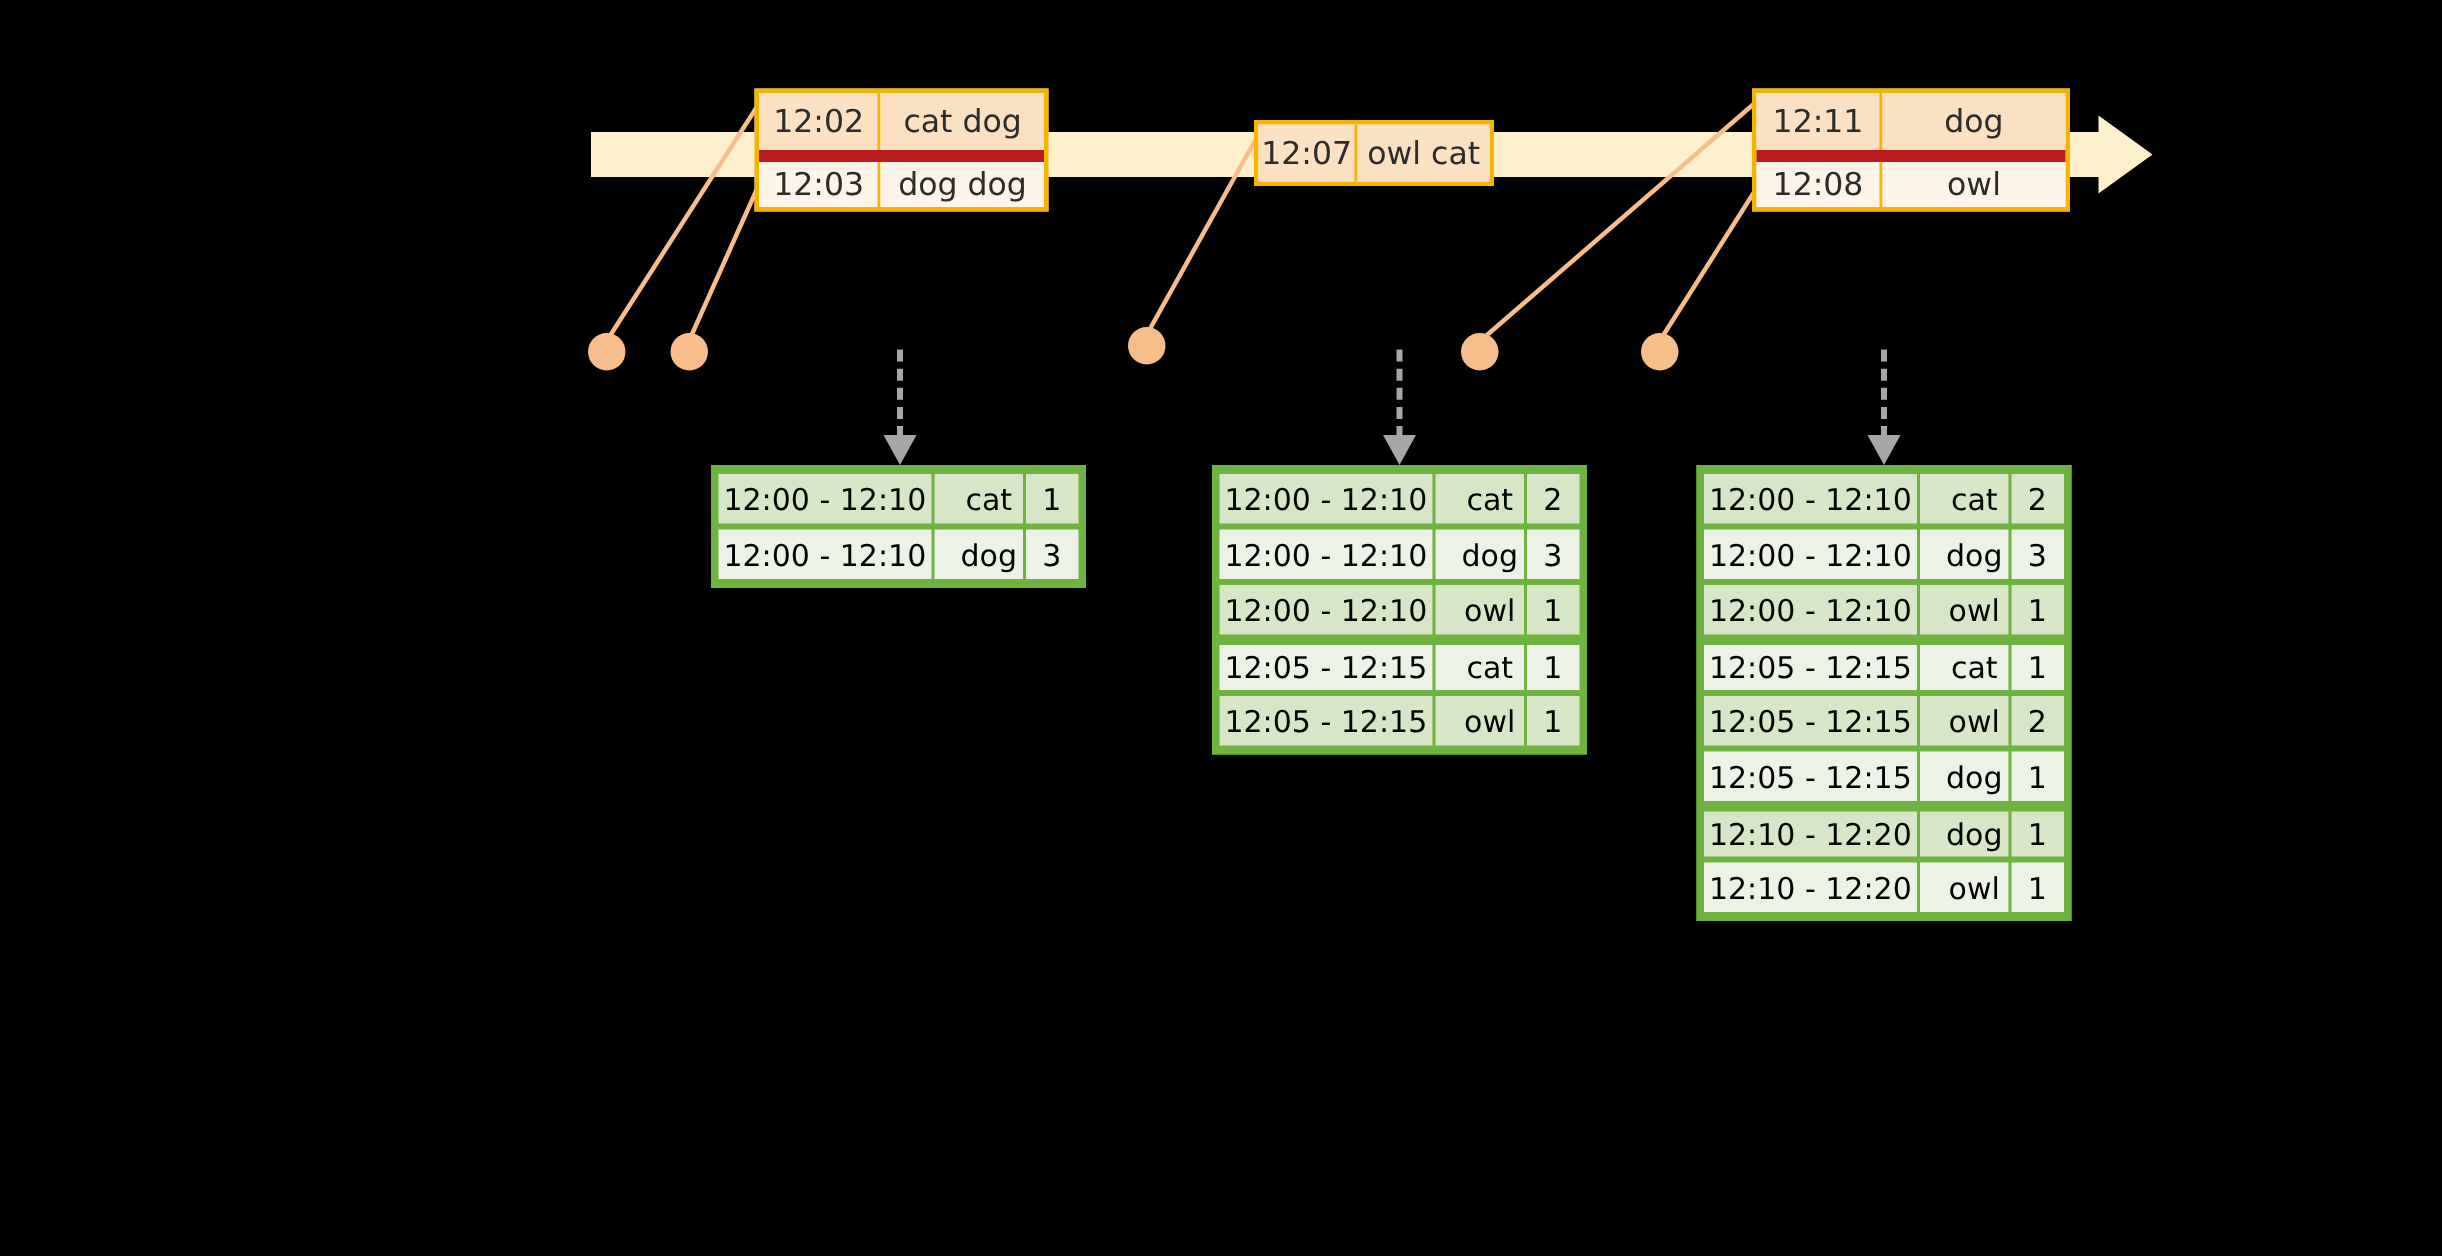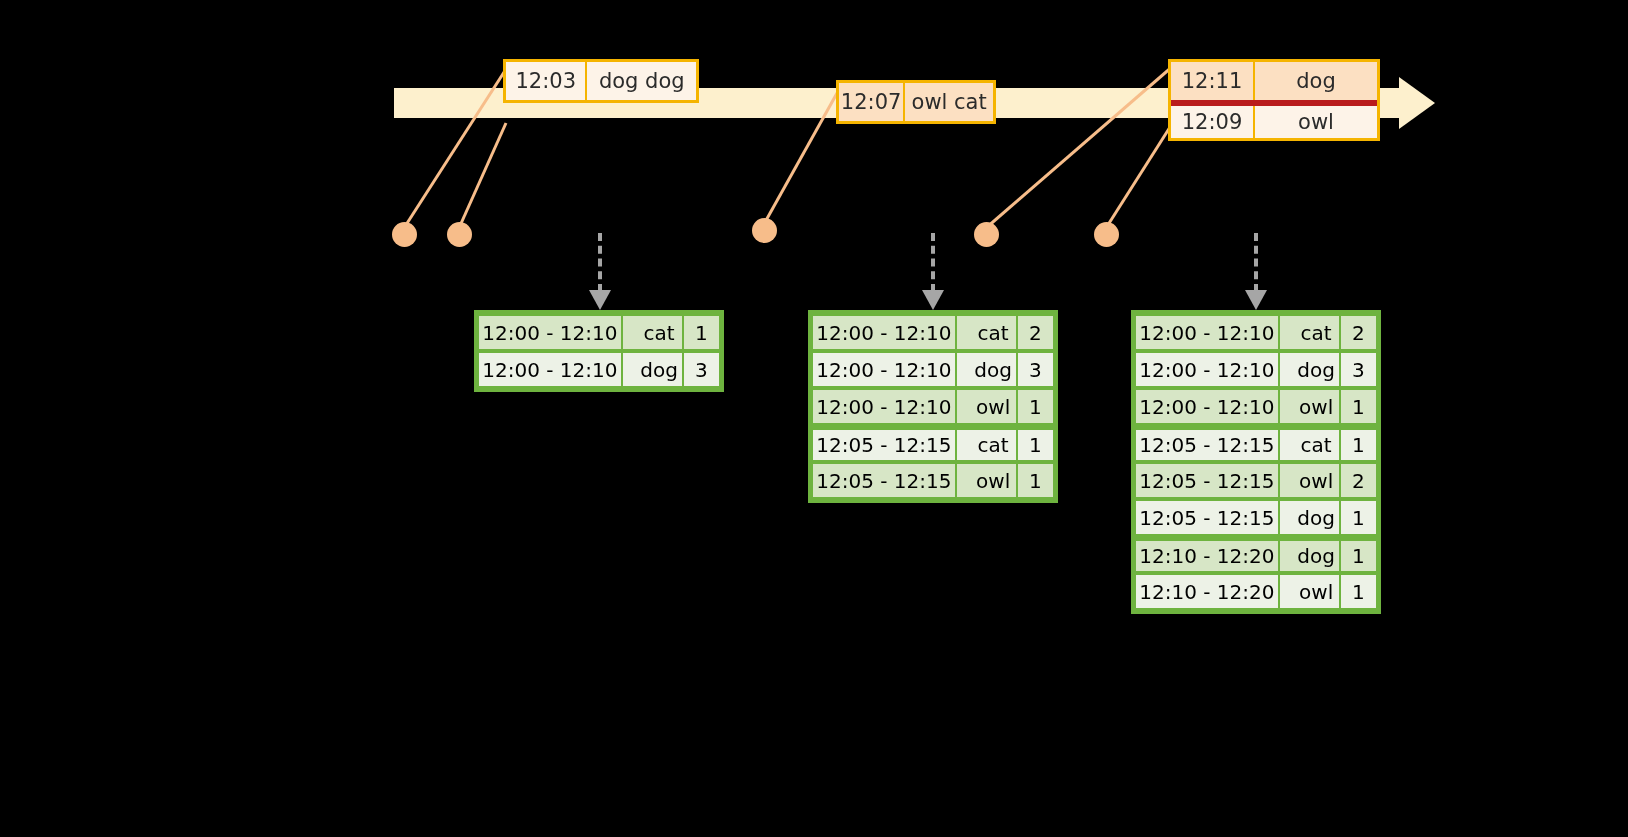--- a/index.html
+++ b/index.html
@@ -53,21 +53,21 @@
     position: absolute;
     border: 3px solid #f5b400;
     box-sizing: border-box;
     background: #fdf0cd;
   }
   .msgrow {
     display: flex;
     height: 38px;
     box-sizing: border-box;
   }
-  .msgrow + .msgrow { border-top: 6px solid #b91c1c; }
+  .msgrow + .msgrow { border-top: 8px solid #b91c1c; }
   .msgrow.shade .cell { background: #fce0c2; }
   .msgrow.light .cell { background: #fdf3e8; }
   .msgbox .cell {
     display: flex;
     align-items: center;
     justify-content: center;
     box-sizing: border-box;
     font-size: 21px;
     color: #2b2b2b;
     line-height: 1;
@@ -159,40 +159,44 @@
 
   <svg id="wires" viewBox="0 0 1628 837" xmlns="http://www.w3.org/2000/svg">
       <line x1="404" y1="228" x2="508" y2="66" stroke="#f7bd8a" stroke-width="3"></line>
       <line x1="459" y1="228" x2="506" y2="123" stroke="#f7bd8a" stroke-width="3"></line>
       <line x1="764" y1="224" x2="841" y2="86" stroke="#f7bd8a" stroke-width="3"></line>
       <line x1="986" y1="228" x2="1173" y2="66" stroke="#f7bd8a" stroke-width="3"></line>
       <line x1="1106" y1="228" x2="1172" y2="124" stroke="#f7bd8a" stroke-width="3"></line>
     </svg>
 
   <div class="msgbox" id="msgbox-1">
+    <div class="msgrow shade">
+      <div class="cell time">12:02</div>
+      <div class="cell body">cat dog</div>
+    </div>
     <div class="msgrow light">
       <div class="cell time">12:03</div>
       <div class="cell body">dog dog</div>
     </div>
   </div>
 
   <div class="msgbox" id="msgbox-2">
     <div class="msgrow shade">
       <div class="cell time">12:07</div>
       <div class="cell body">owl cat</div>
     </div>
   </div>
 
   <div class="msgbox" id="msgbox-3">
     <div class="msgrow shade">
       <div class="cell time">12:11</div>
       <div class="cell body">dog</div>
     </div>
     <div class="msgrow light">
-      <div class="cell time">12:09</div>
+      <div class="cell time">12:08</div>
       <div class="cell body">owl</div>
     </div>
   </div>
 
   <div id="dots">
       <div class="event-dot" style="left: 392px; top: 222px; background: rgb(247, 189, 138);"></div>
       <div class="event-dot" style="left: 447px; top: 222px; background: rgb(247, 189, 138);"></div>
       <div class="event-dot" style="left: 752px; top: 218px; background: rgb(247, 189, 138);"></div>
       <div class="event-dot" style="left: 974px; top: 222px; background: rgb(247, 189, 138);"></div>
       <div class="event-dot" style="left: 1094px; top: 222px; background: rgb(247, 189, 138);"></div>

